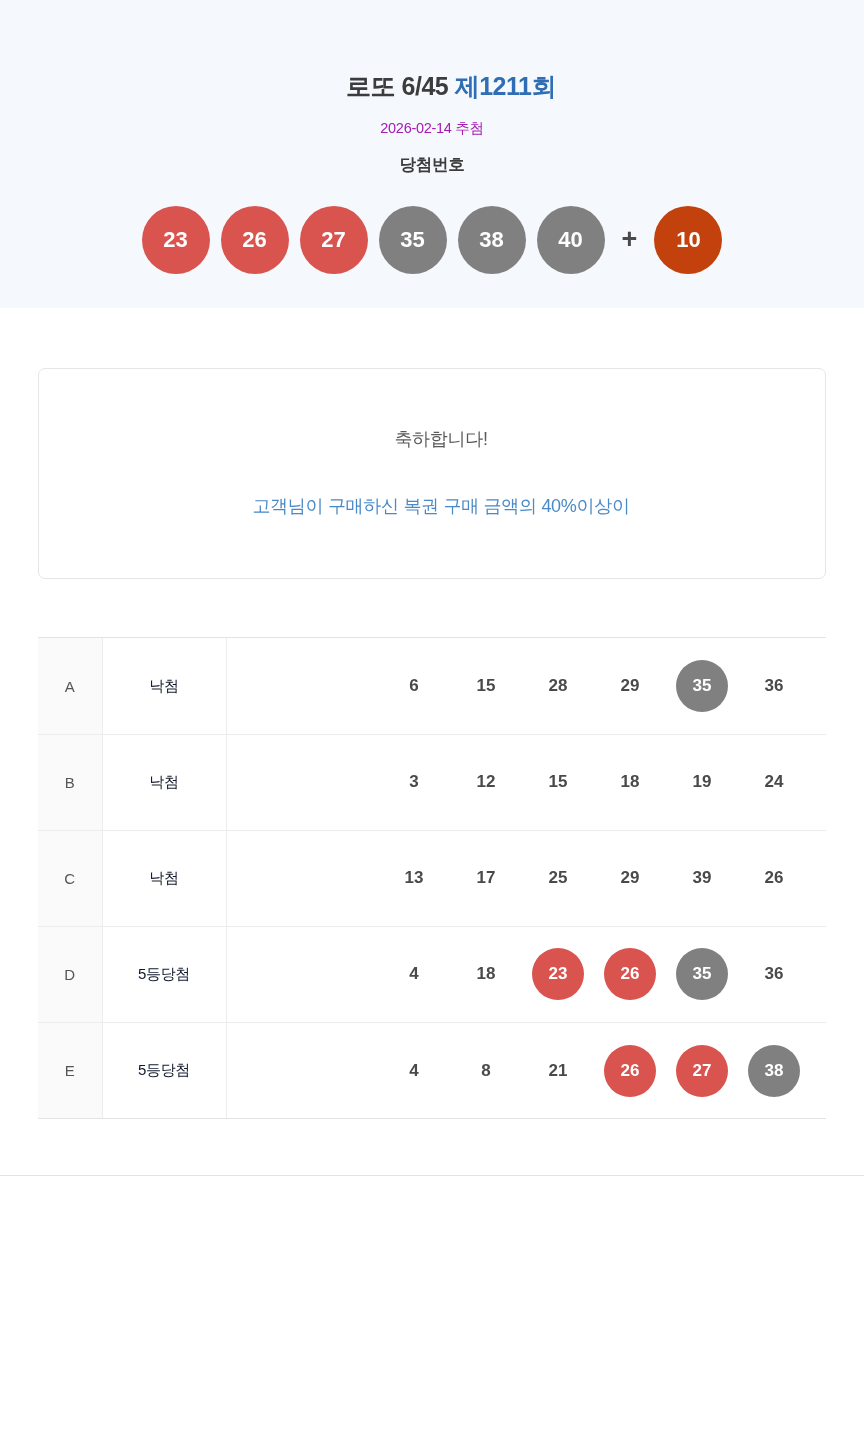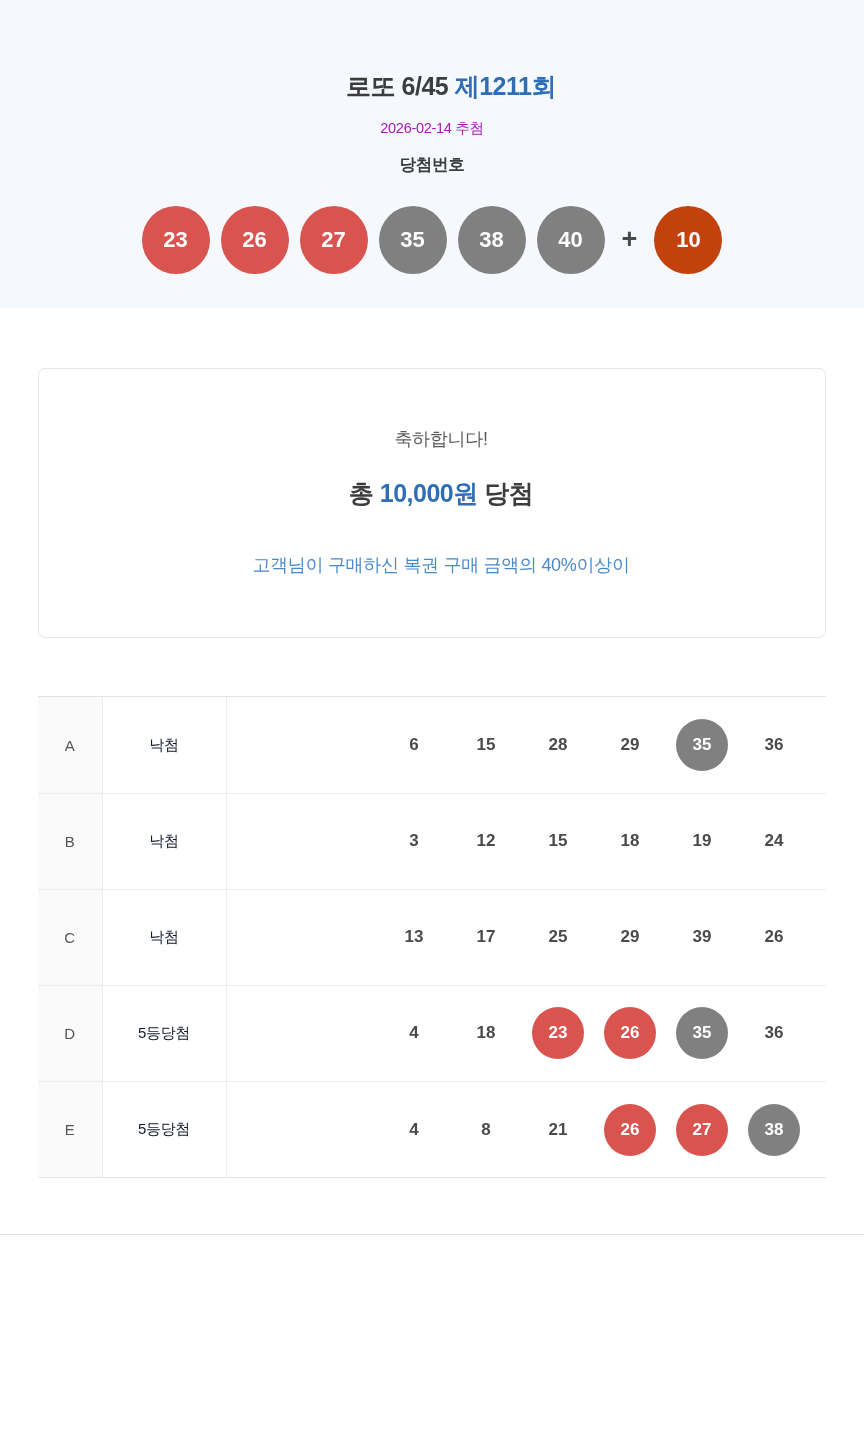--- a/index.html
+++ b/index.html
@@ -200,23 +200,20 @@
     <div class="ball gray">35</div>
     <div class="ball gray">38</div>
     <div class="ball gray">40</div>
     <div class="plus-sign">+</div>
     <div class="ball gold">10</div>
   </div>
 </section>
 
 <section class="message-card">
   <div class="congrats">축하합니다!</div>
-  <div class="total-prize">
-    <span>총 </span><span class="amount">10,000원</span><span> 당첨</span>
-  </div>
   <div class="donation">
     <div>고객님이 구매하신 복권 구매 금액의 40%이상이</div>
   </div>
 </section>
 
 <div class="table-wrap">
   <table class="ticket-table">
     <tbody>
       <tr>
         <td class="col-letter">A</td>

